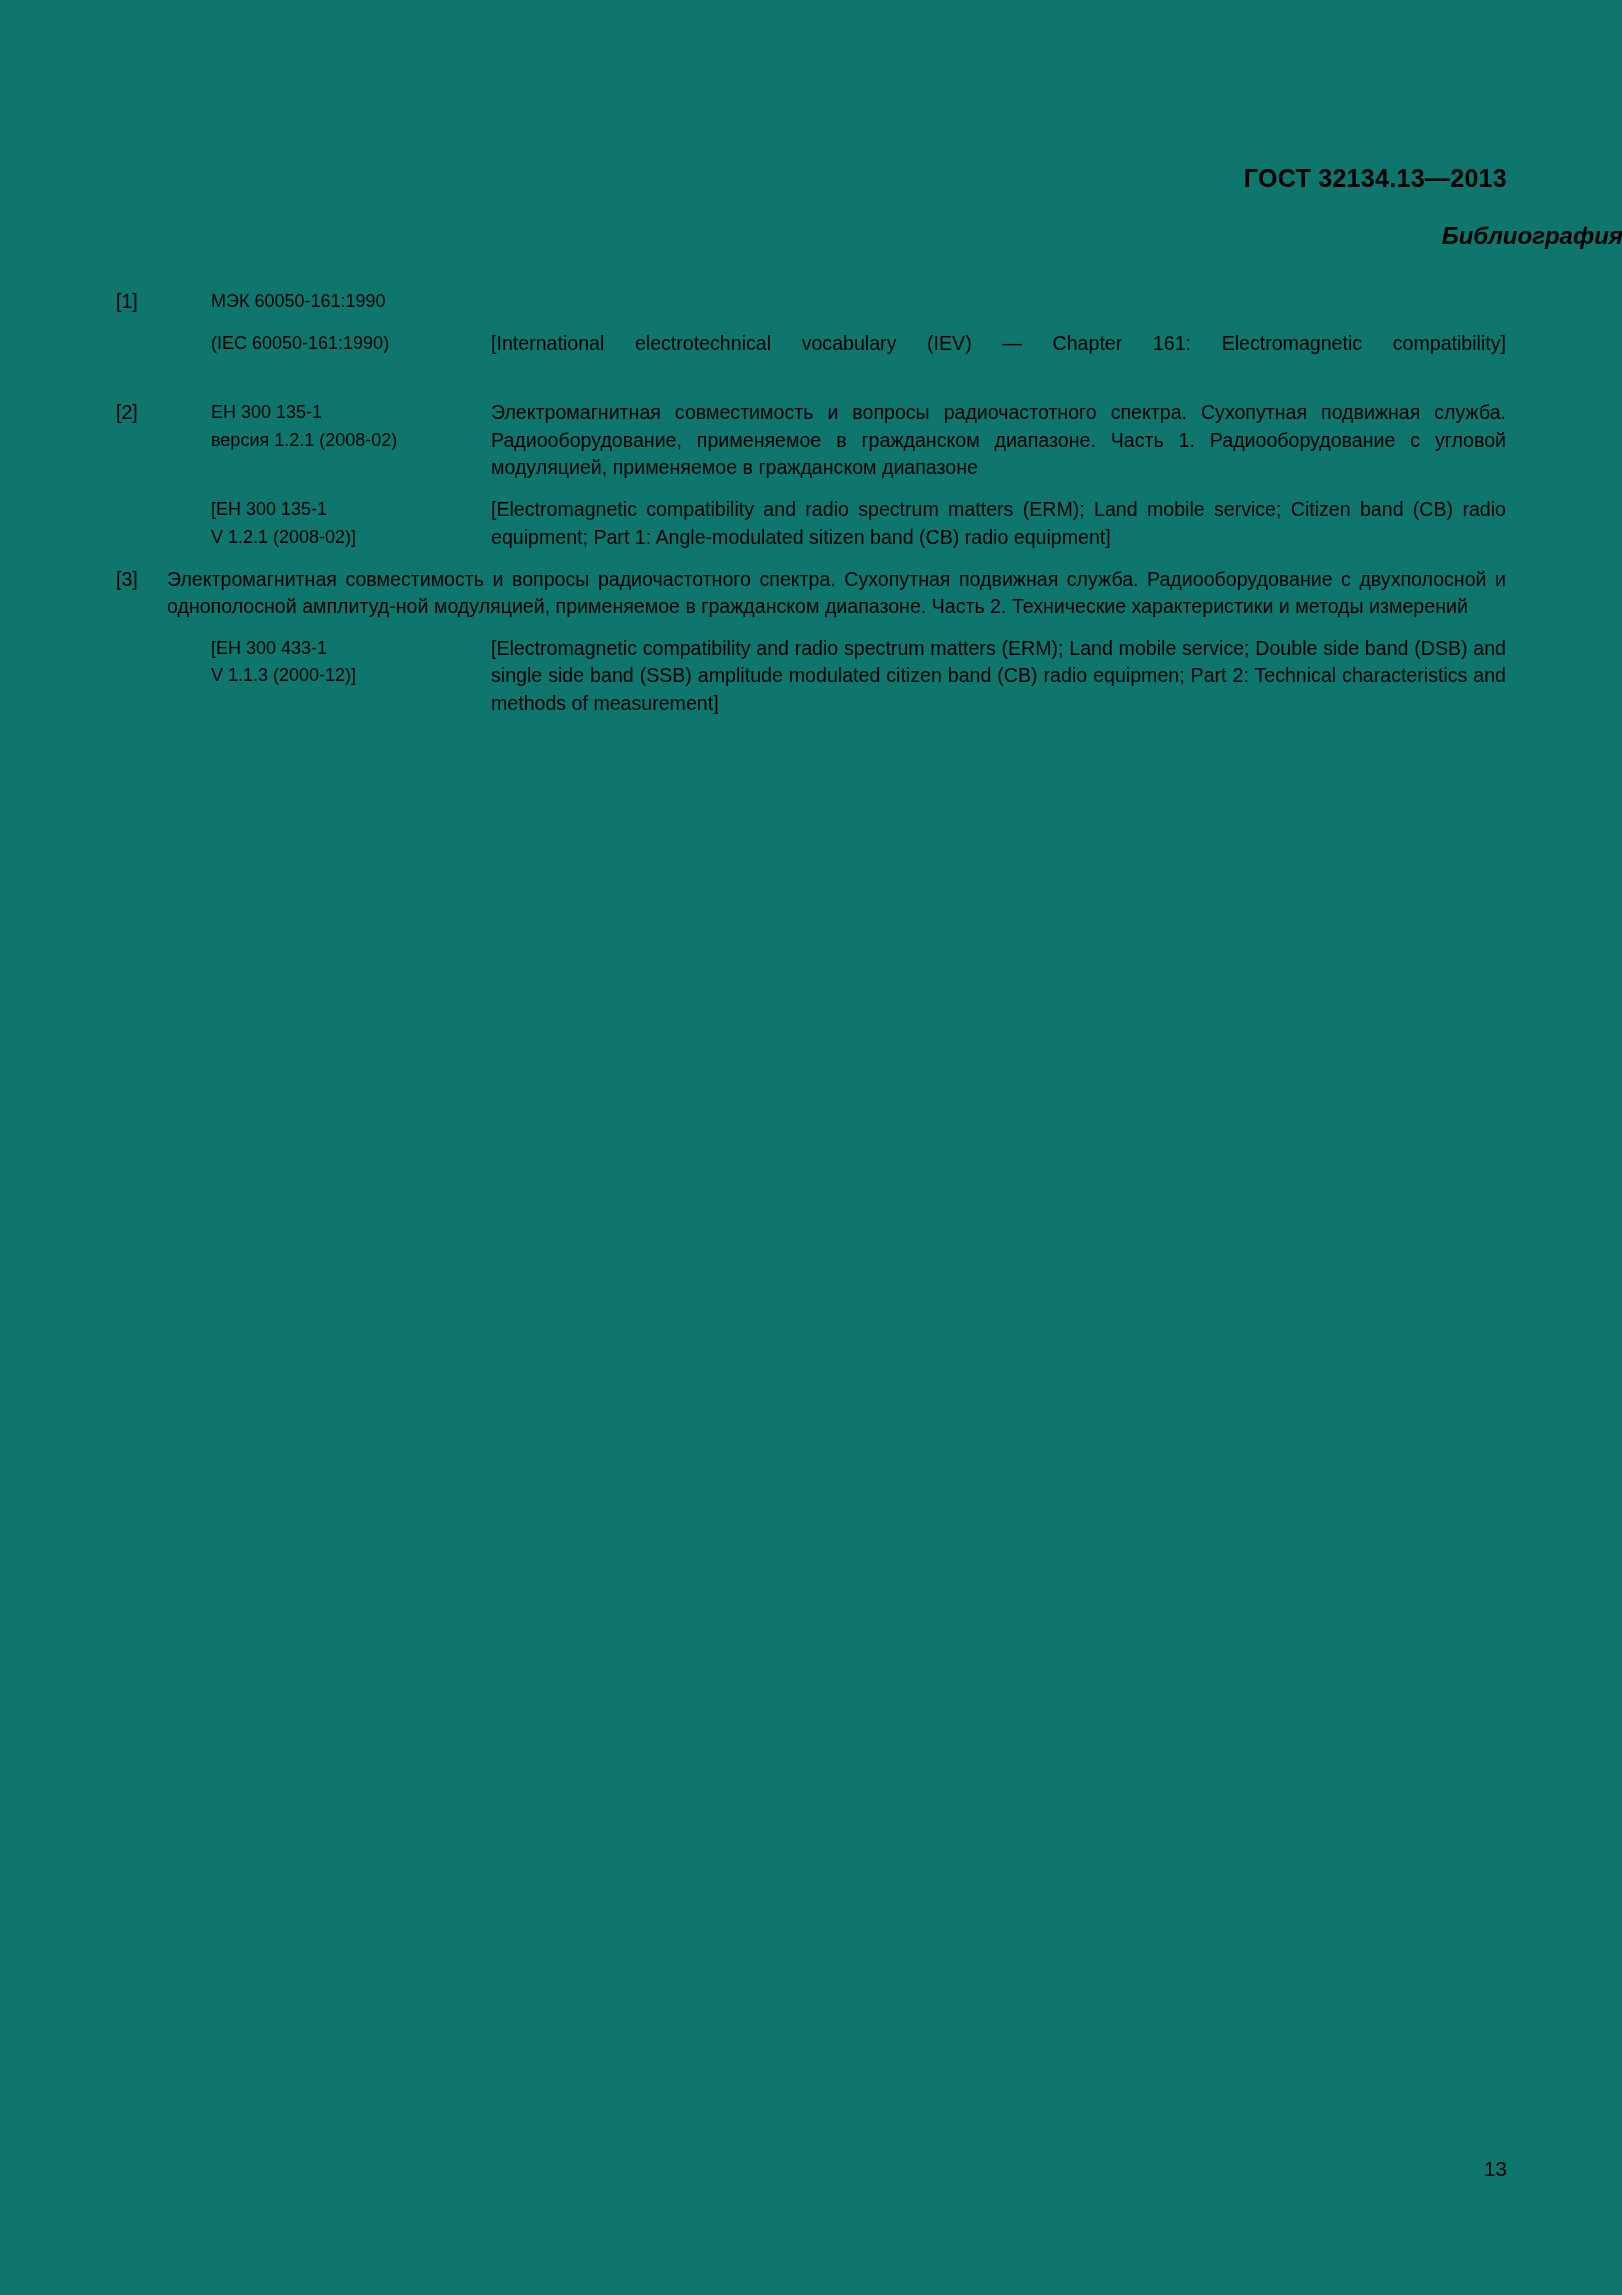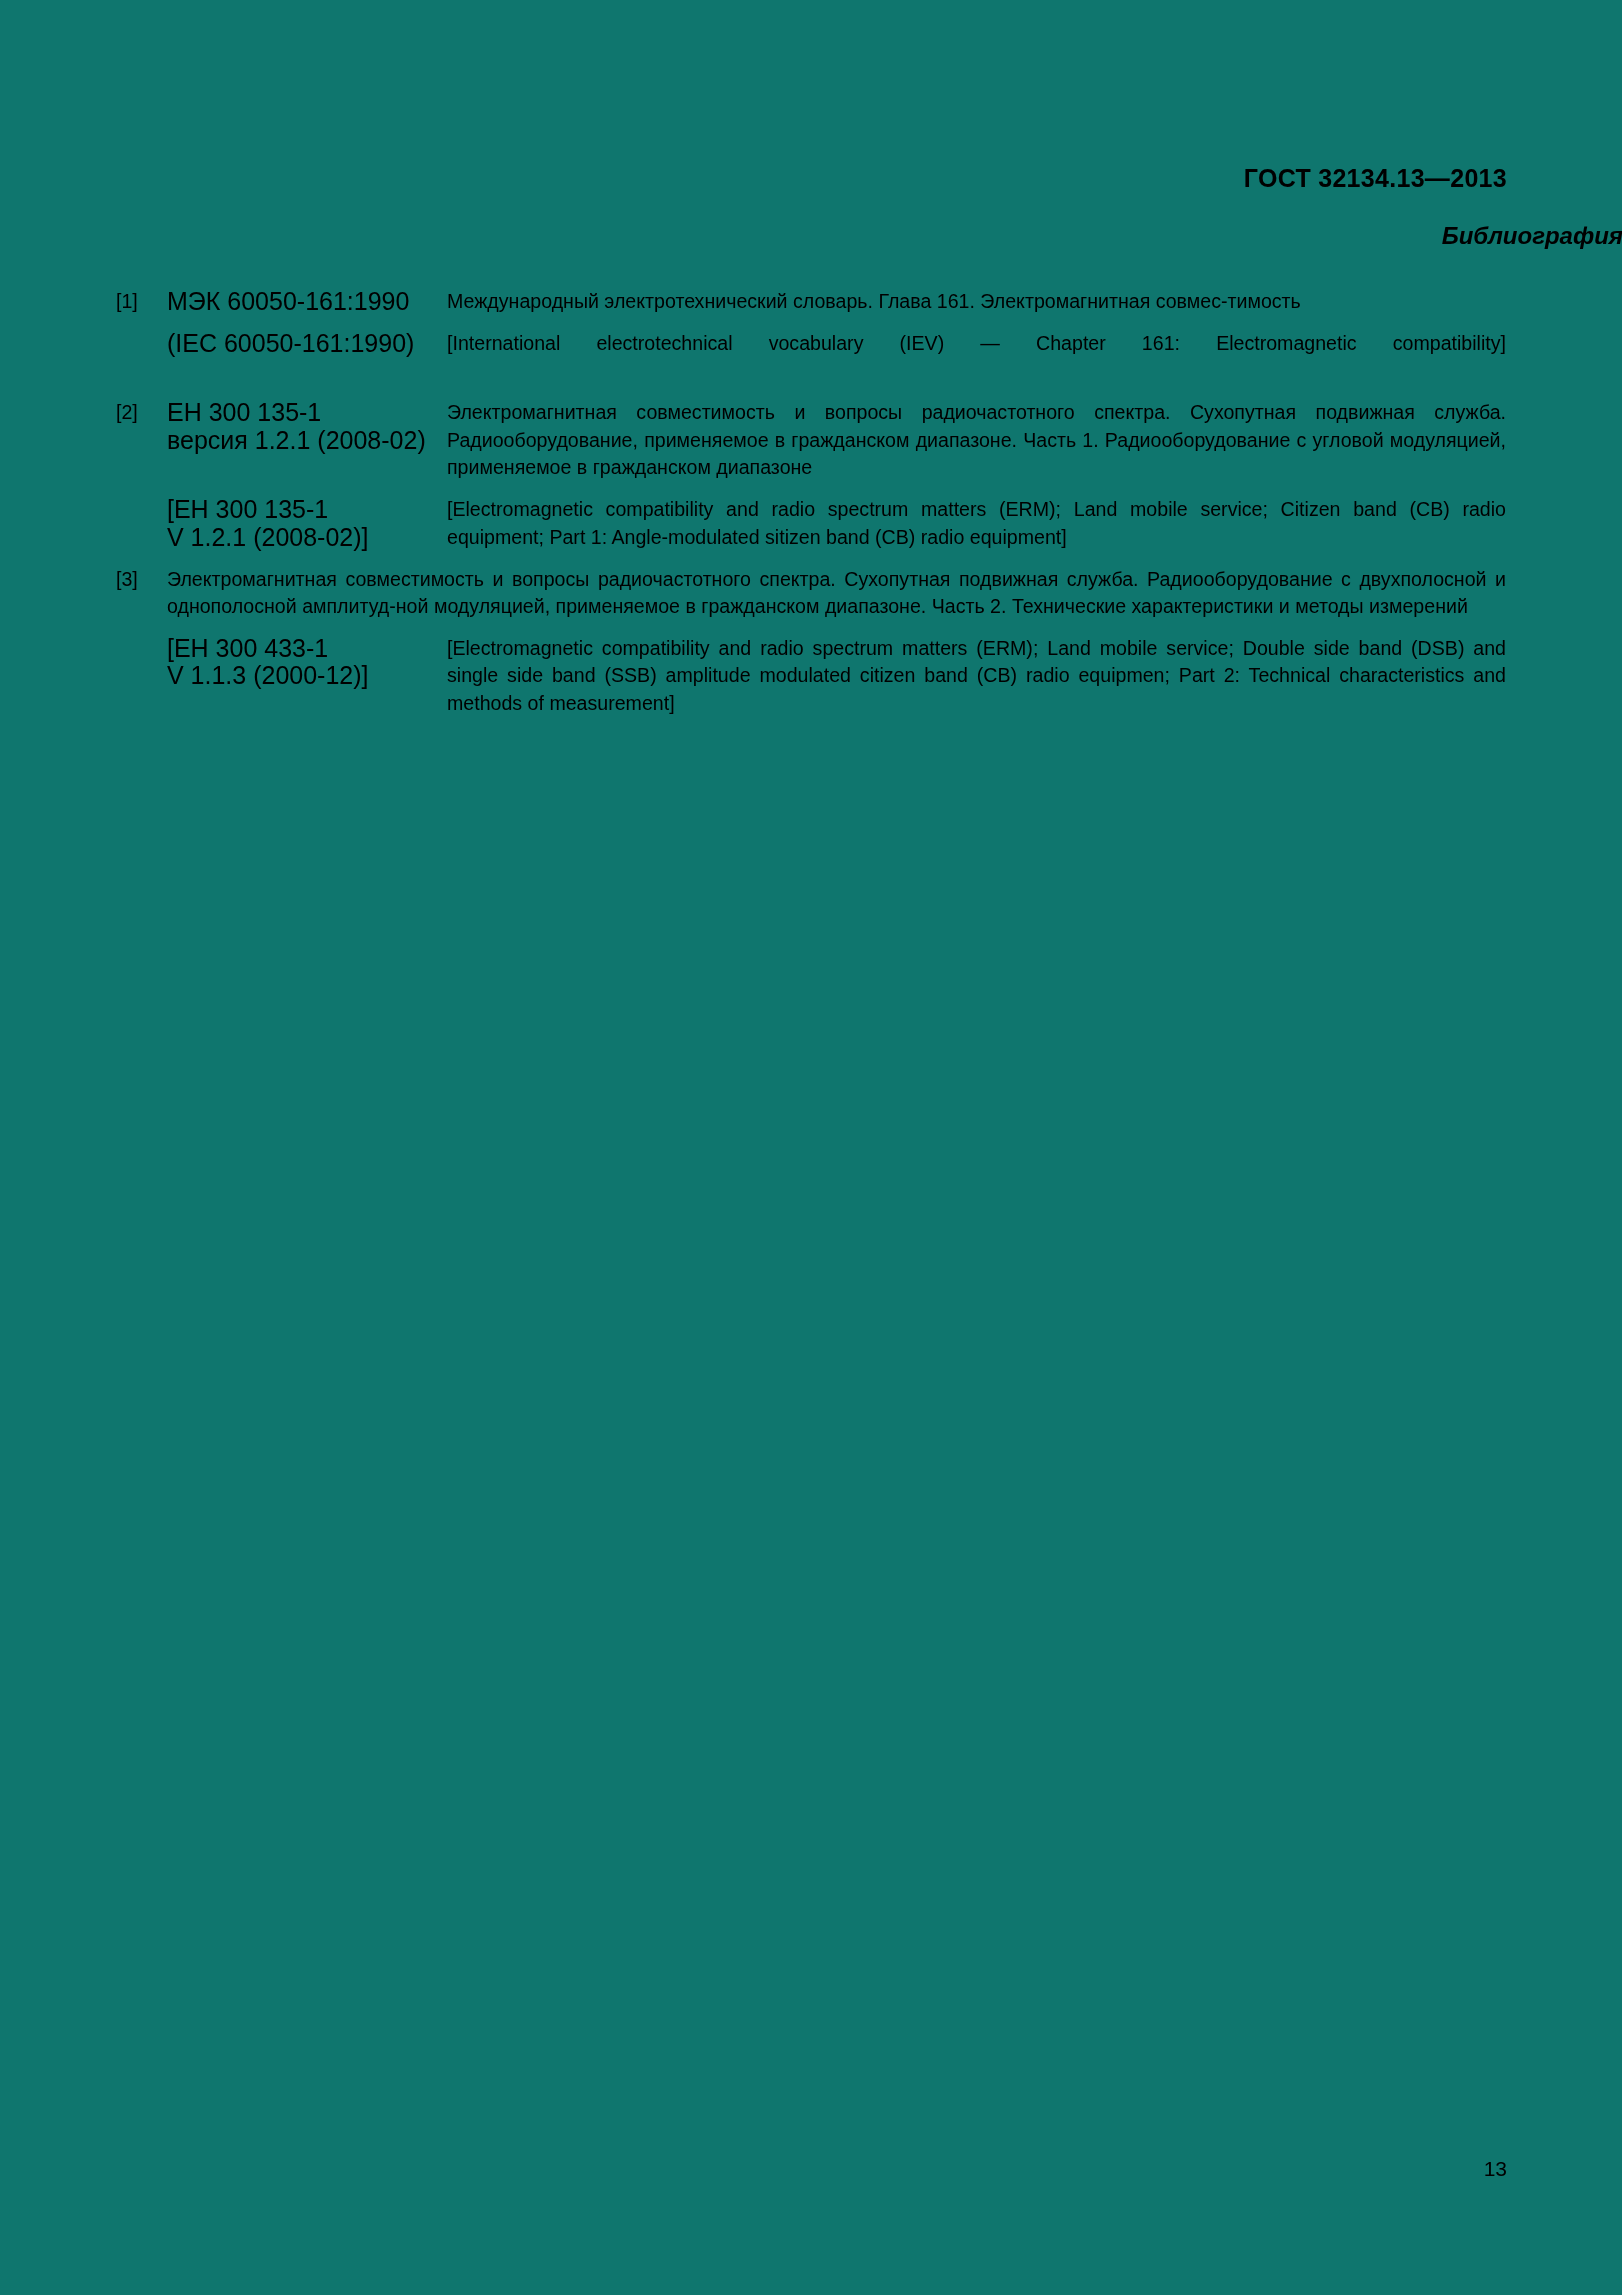--- a/index.html
+++ b/index.html
@@ -57,25 +57,26 @@
   .col-num {
     width: 51px;
     flex: 0 0 51px;
     font-size: 19.6px;
     line-height: 27.5px;
     white-space: nowrap;
   }
   .col-ref {
     width: 280px;
     flex: 0 0 280px;
-    font-size: 25px;
+    font-size: 18px;
     line-height: 27.5px;
     white-space: pre-line;
     padding-right: 4px;
     box-sizing: border-box;
+    margin-left: 44px;
   }
   .col-text {
     flex: 1 1 auto;
     font-size: 19.6px;
     line-height: 27.5px;
     text-align: justify;
     text-justify: inter-word;
   }
   .col-text.justify-all {
     text-align: justify;
@@ -99,21 +100,20 @@
 
   <div class="header">ГОСТ 32134.13—2013</div>
 
   <div class="title">Библиография</div>
 
   <div class="biblio">
 
     <div class="entry">
       <div class="col-num">[1]</div>
       <div class="col-ref">МЭК 60050-161:1990</div>
-      <div class="col-text">Международный электротехнический словарь. Глава 161. Электромагнитная совмес-тимость</div>
     </div>
 
     <div class="entry gap-before">
       <div class="col-num"></div>
       <div class="col-ref">(IEC 60050-161:1990)</div>
       <div class="col-text justify-all">[International electrotechnical vocabulary (IEV) — Chapter 161: Electromagnetic compatibility]</div>
     </div>
 
     <div class="entry gap-before">
       <div class="col-num">[2]</div>

